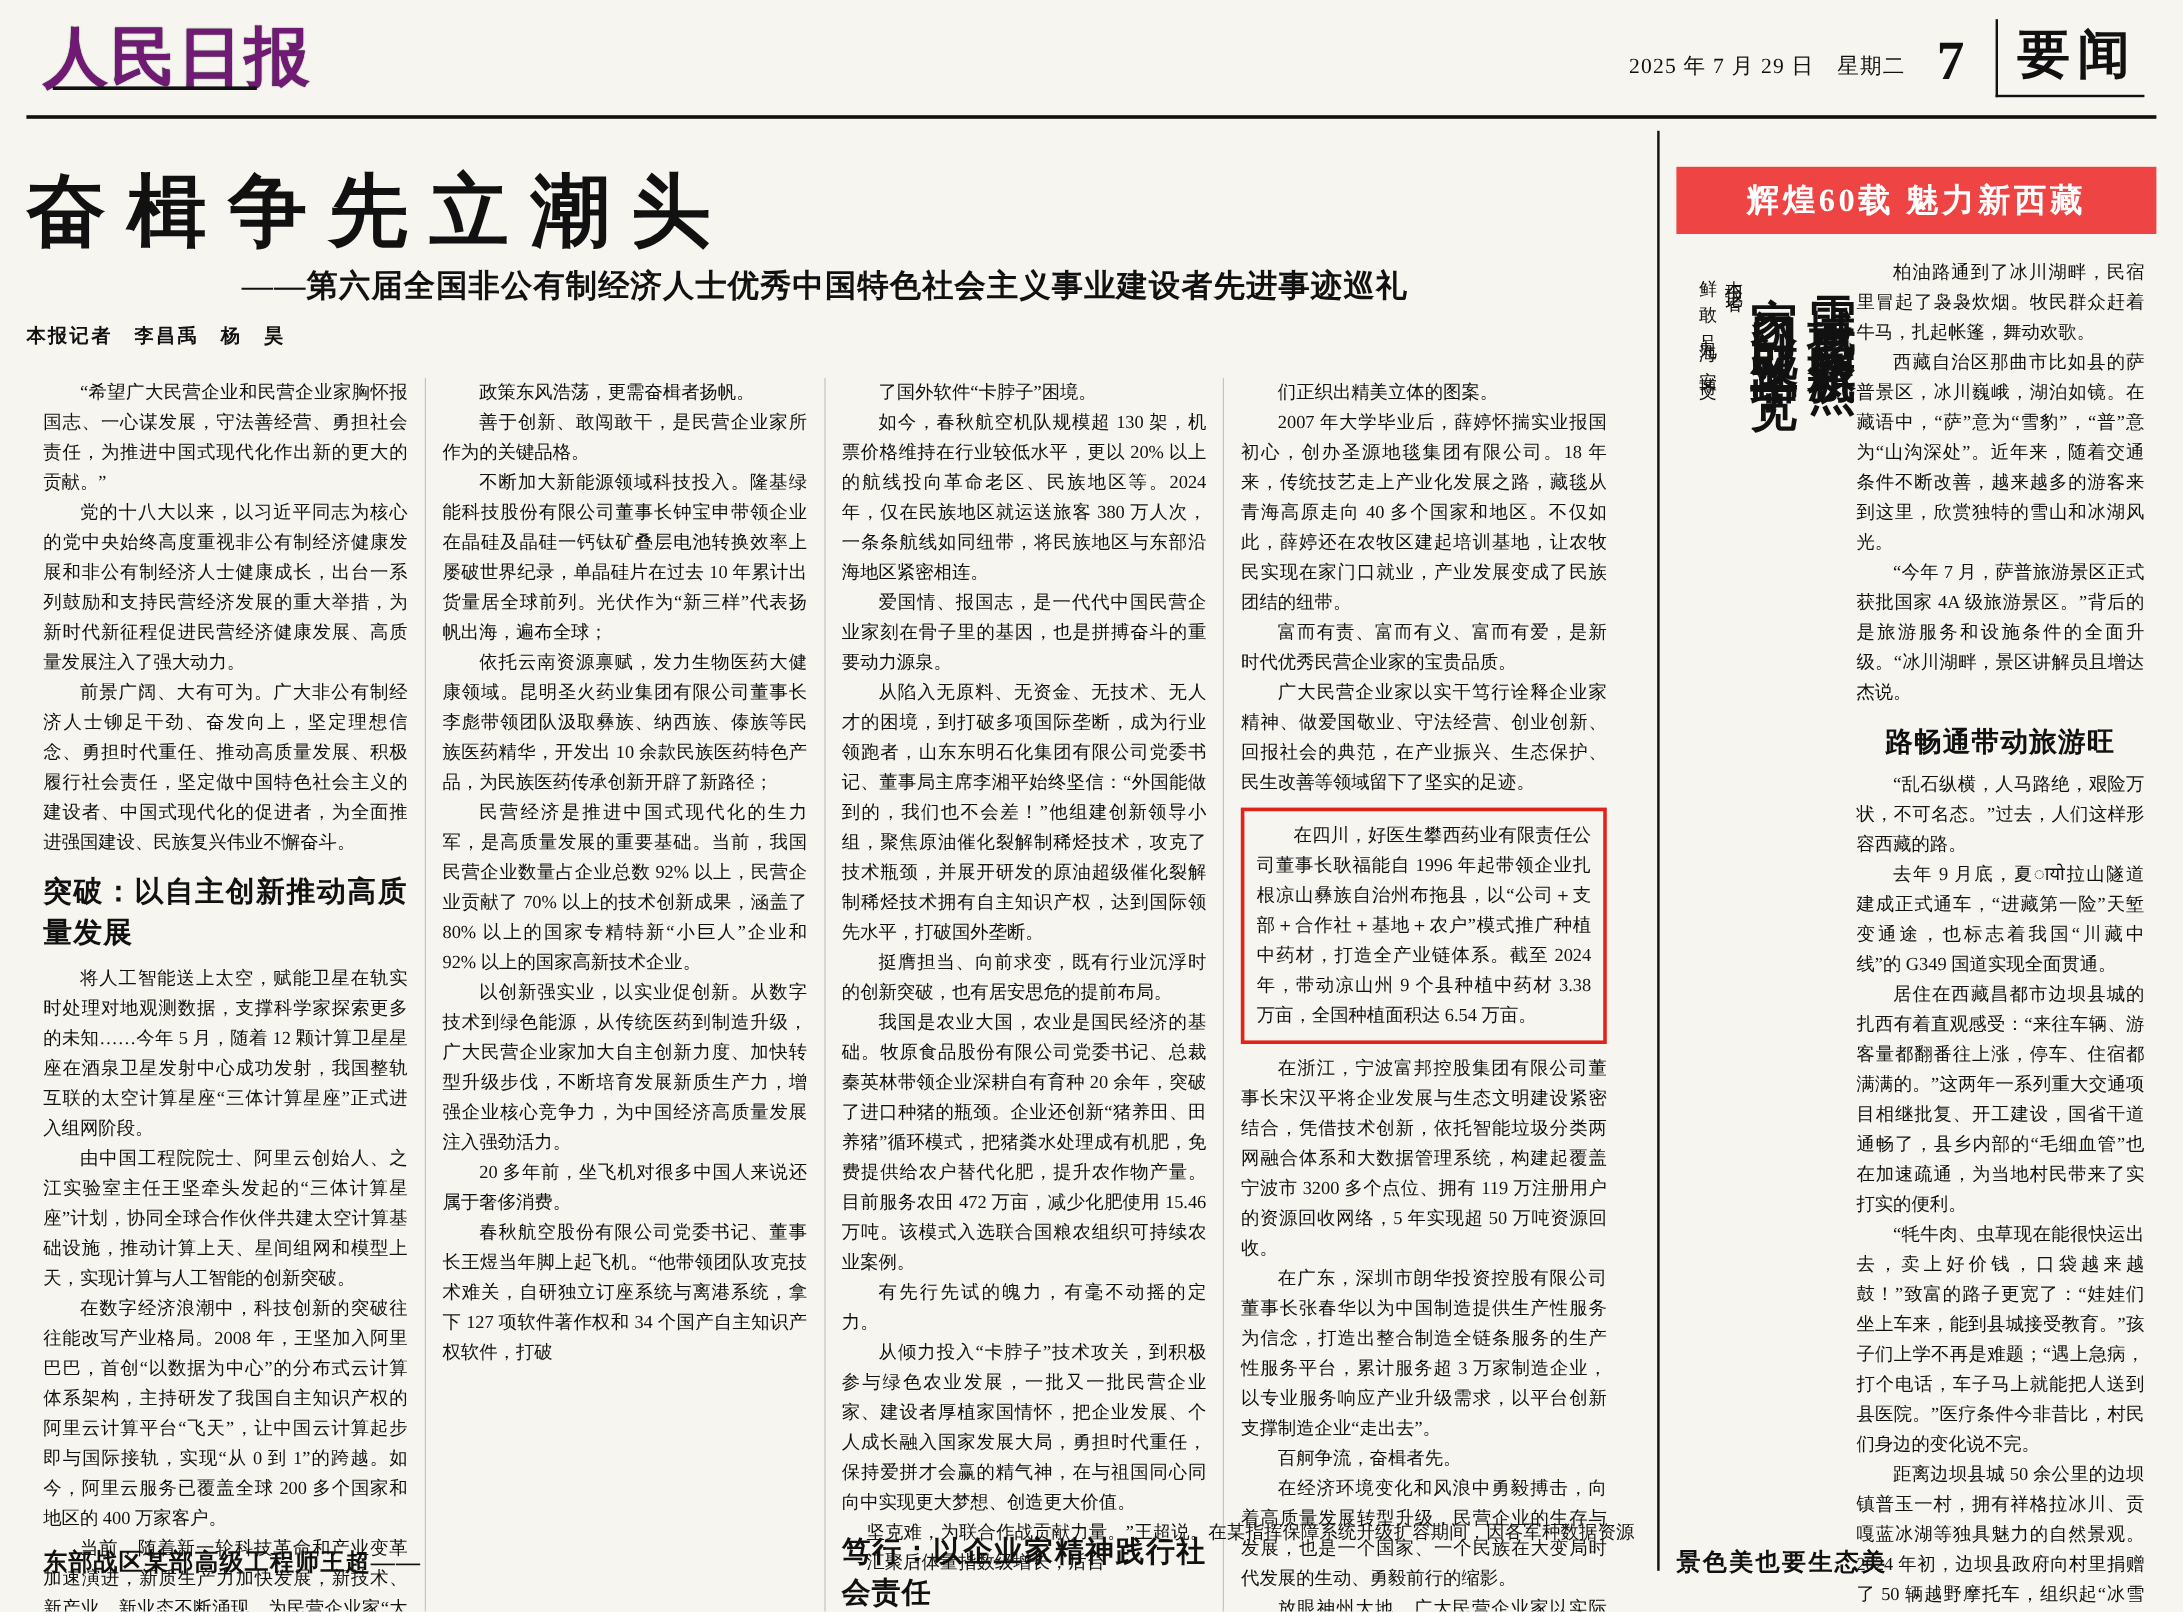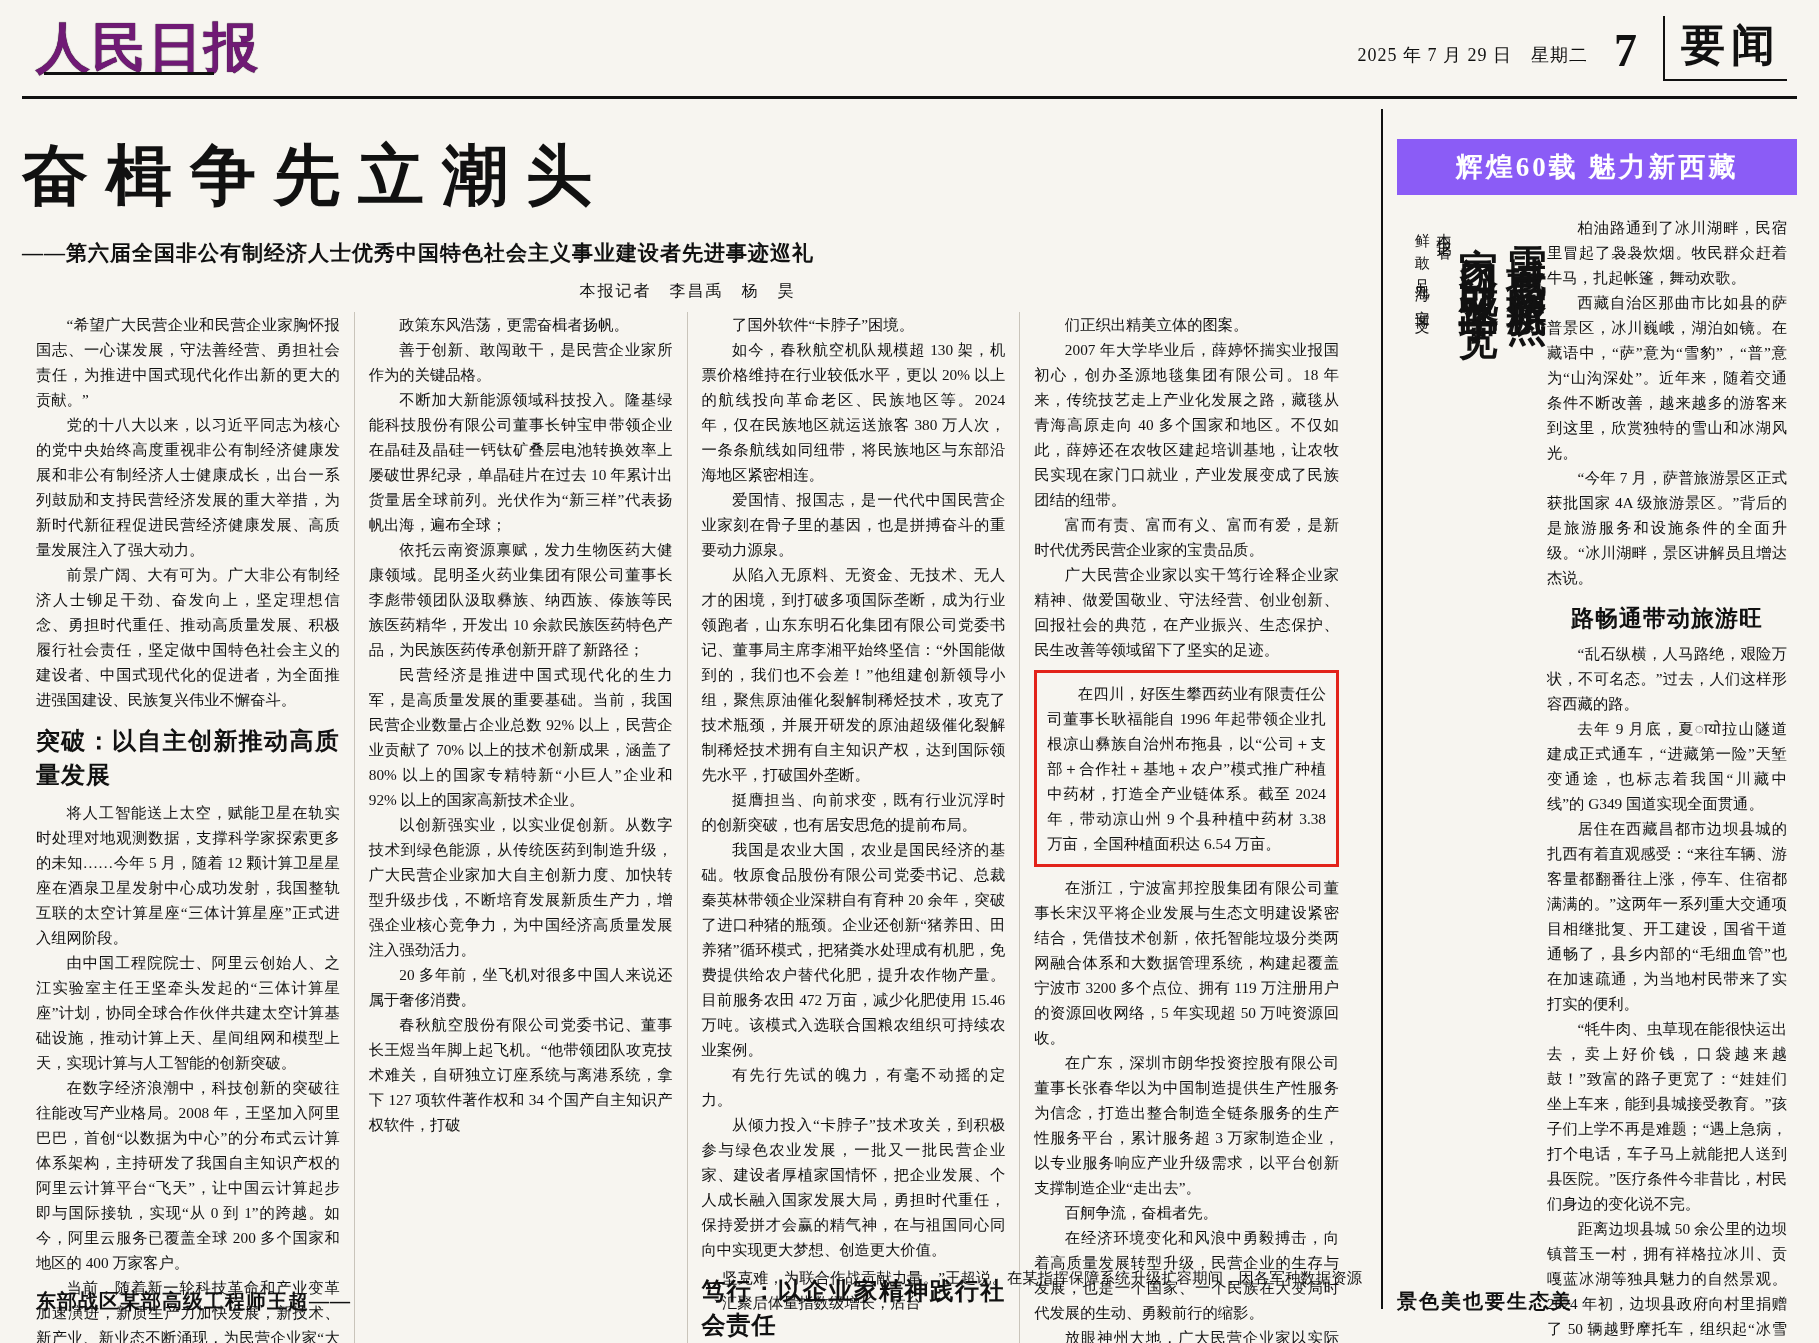--- a/index.html
+++ b/index.html
@@ -45,24 +45,24 @@
 
   
   .headline{
     text-align:left;margin-top:22px;
   }
   .headline h1{
     margin:0;font-size:66px;font-weight:bold;letter-spacing:18px;
     font-family:"Liberation Serif",serif;
   }
   .subhead{
-    text-align:left;font-size:21px;font-weight:bold;margin-top:18px;letter-spacing:1px;
+    text-align:center;font-size:26px;font-weight:bold;letter-spacing:1px;
   }
   .byline{
-    text-align:center;font-size:16px;margin-top:14px;margin-bottom:10px;letter-spacing:2px;
+    text-align:left;font-size:16px;margin-top:14px;margin-bottom:24px;letter-spacing:2px;font-weight:bold;
   }
 
   
   .cols{display:flex;gap:0;margin-top:6px;}
   .col{
     width:25%;box-sizing:border-box;padding:0 14px;
     font-size:15.3px;line-height:25px;text-align:justify;
   }
   .col:not(:last-child){border-right:1px solid #c9c4ba;}
   .col p{margin:0 0 0 0;text-indent:2em;}
@@ -77,21 +77,21 @@
 
   .bottom-note{
     position:absolute;bottom:-6px;left:14px;font-size:20px;font-weight:bold;letter-spacing:1px;
   }
   .bottom-note2{
     position:absolute;bottom:-6px;left:700px;font-size:15.3px;line-height:25px;width:640px;text-align:justify;
   }
 
   
   .banner{
-    background:#8b5cf6;color:#fff;text-align:center;
+    background:#ef4444;color:#fff;text-align:center;
     font-size:27px;font-weight:bold;letter-spacing:3px;
     padding:10px 0;margin:30px 0 20px 0;
   }
   .rail-inner{display:flex;}
   .rail-text{width:250px;padding-right:10px;box-sizing:border-box;
     font-size:15.3px;line-height:25px;text-align:justify;}
   .rail-text p{margin:0;text-indent:2em;}
   .rail-sec-title{
     font-size:23px;font-weight:bold;text-align:center;margin:16px 0 10px 0;text-indent:0;letter-spacing:1px;
   }

